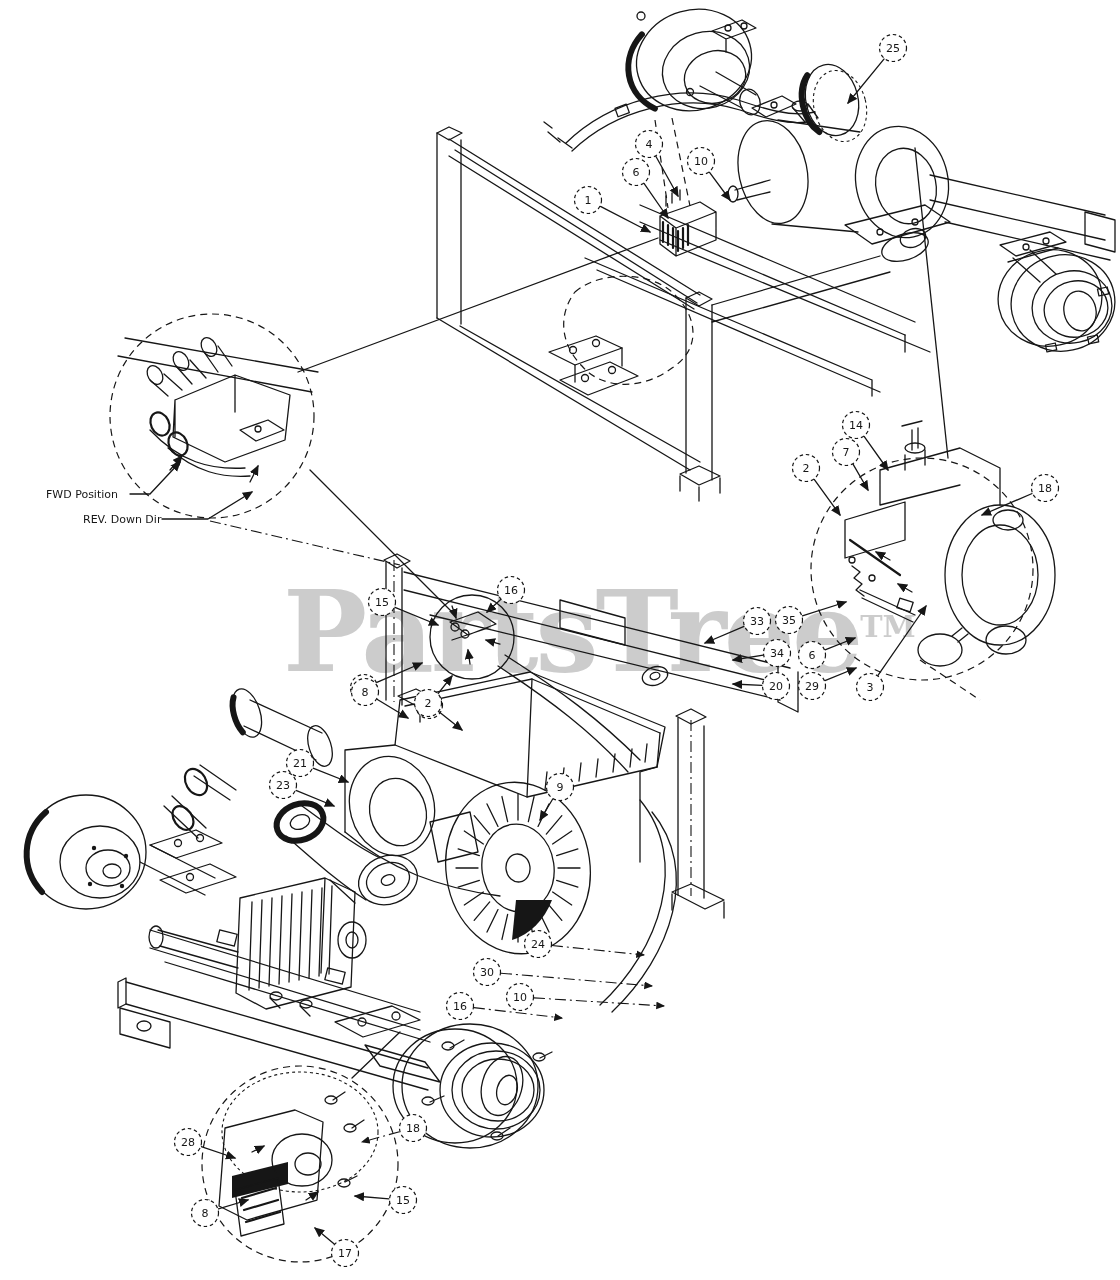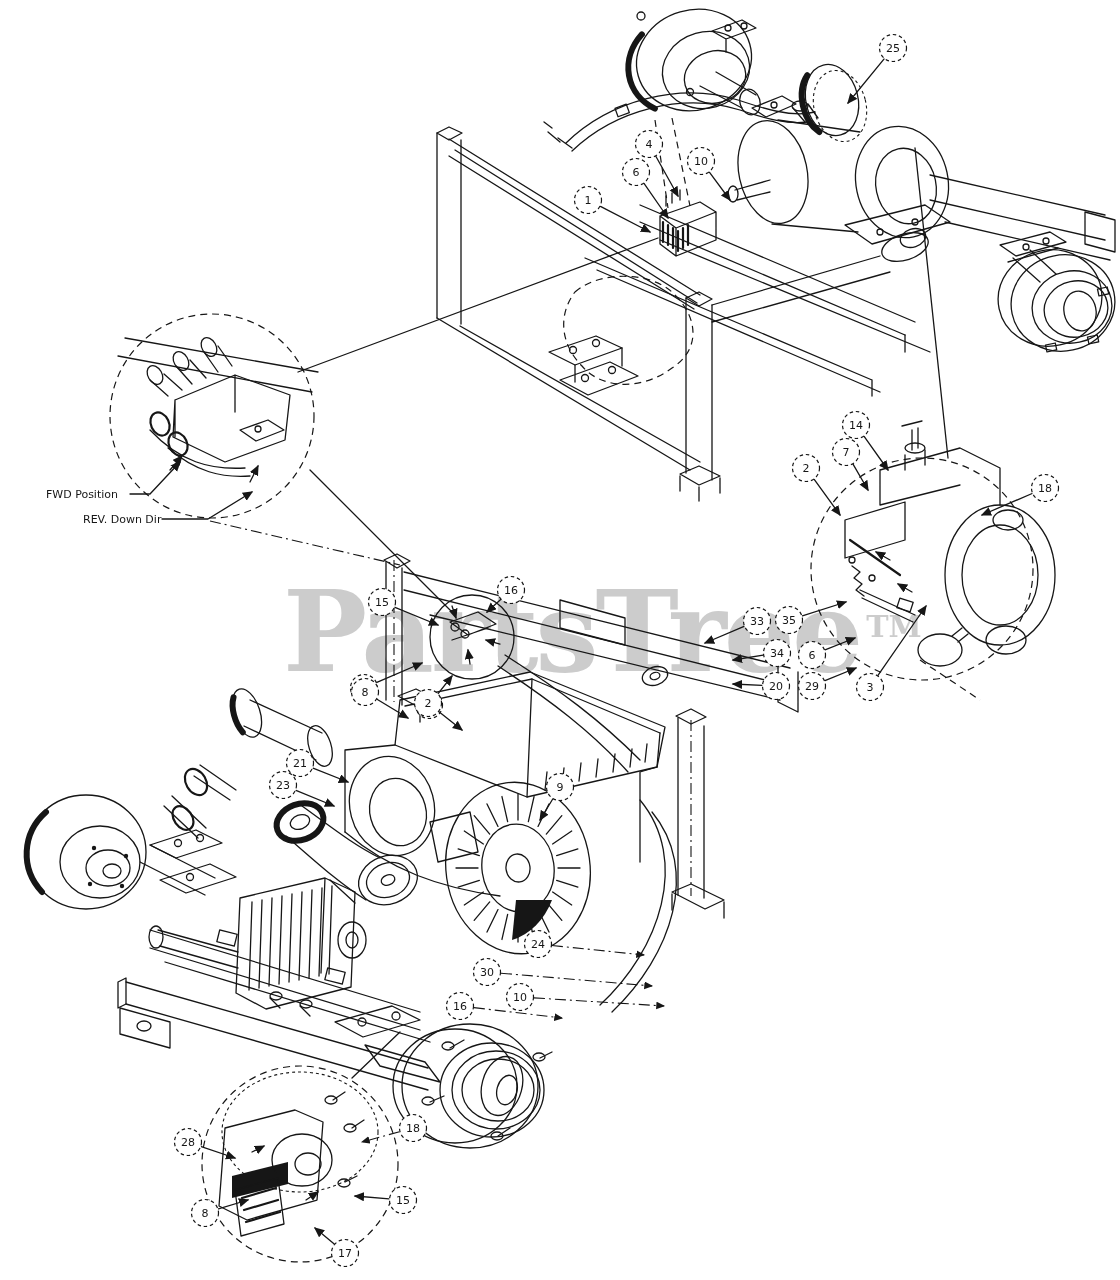--- a/index.html
+++ b/index.html
@@ -4,21 +4,21 @@
 <title>PartsTree</title>
 <style>
   html,body{margin:0;padding:0;background:#fff;}
   #stage{position:relative;width:1120px;height:1280px;background:#fff;overflow:hidden;
          font-family:"DejaVu Sans","Liberation Sans",sans-serif;}
   
   #watermark{position:absolute;left:283px;top:576px;z-index:1;
              font-family:"DejaVu Serif","Liberation Serif",serif;
              font-weight:700;font-size:112px;line-height:1;letter-spacing:-3px;
              color:#cccccc;white-space:nowrap;user-select:none;}
-  #watermark .tm{font-size:30px;letter-spacing:0;vertical-align:34px;margin-left:6px;}
+  #watermark .tm{font-size:30px;letter-spacing:0;vertical-align:34px;margin-left:0;}
   svg#art{position:absolute;left:0;top:0;z-index:2;}
   .ln  {fill:none;stroke:#161616;stroke-width:1.3;stroke-linecap:round;stroke-linejoin:round;}
   .ln2 {fill:none;stroke:#161616;stroke-width:2.2;stroke-linecap:round;}
   .thk {fill:none;stroke:#161616;stroke-width:6;stroke-linecap:round;}
   .blk {fill:#161616;stroke:none;}
   .dsh {fill:none;stroke:#161616;stroke-width:1.2;stroke-dasharray:7 5;}
   .dt  {fill:none;stroke:#161616;stroke-width:1.1;stroke-dasharray:3 3;}
   .ddot{fill:none;stroke:#161616;stroke-width:1.1;stroke-dasharray:11 4 2 4;}
   .callout-circle{fill:#ffffff;stroke:#161616;stroke-width:1.2;stroke-dasharray:3.5 2.8;}
   .callout-num{font-family:"DejaVu Sans","Liberation Sans",sans-serif;font-size:11px;fill:#161616;

